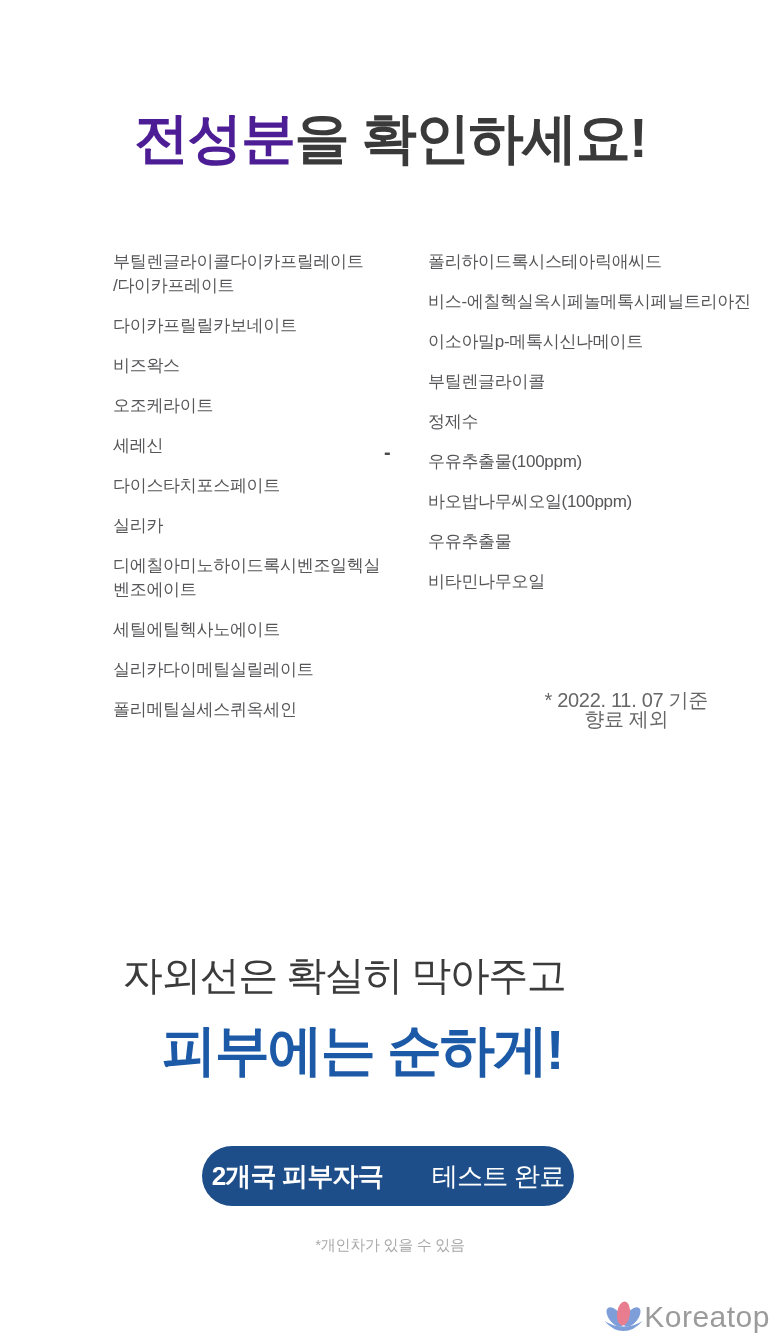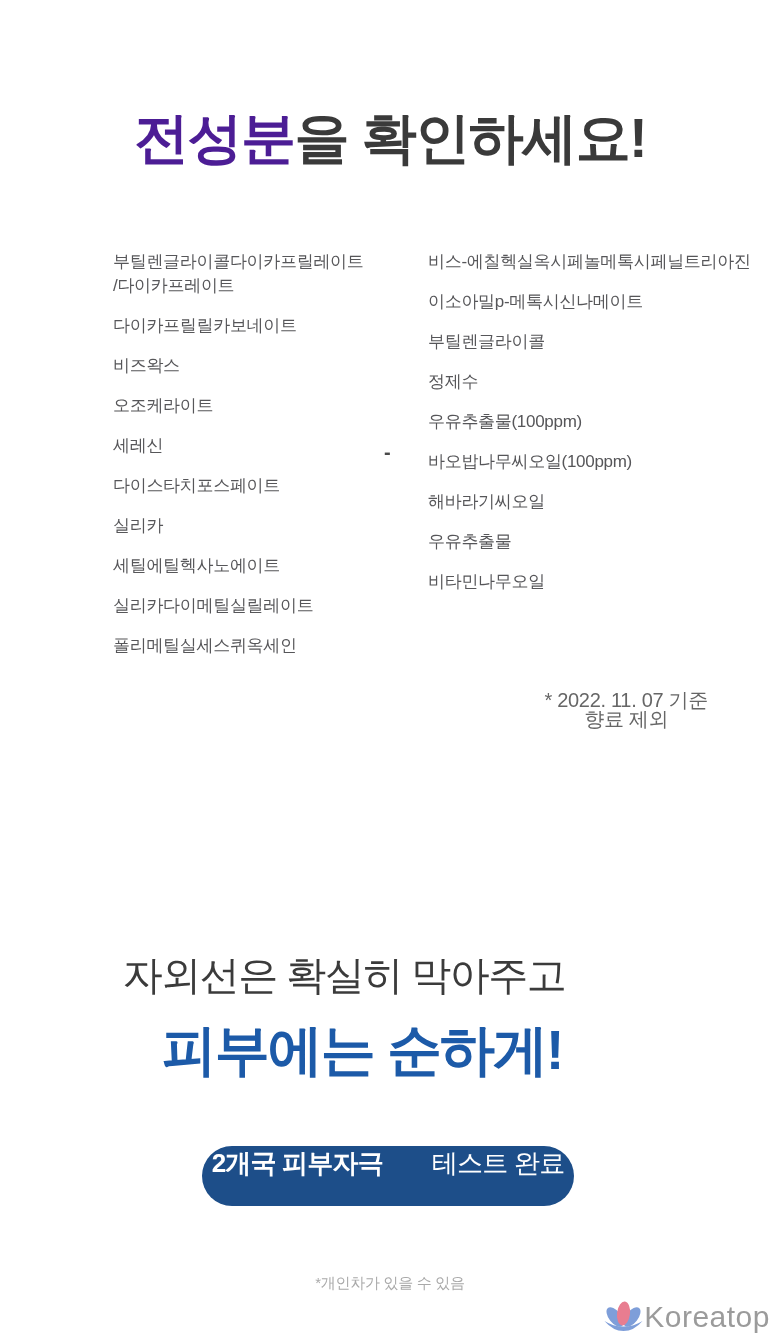--- a/index.html
+++ b/index.html
@@ -46,28 +46,28 @@
   .claim-line2 {
     position:absolute; top:1014px; left:0; width:724px;
     text-align:center; font-size:55px; font-weight:800;
     color:#1c5aa8; letter-spacing:-2px;
   }
 
   
   .badge {
     position:absolute; left:202px; top:1146px; width:372px; height:60px;
     background:#1d4e89; border-radius:32px;
-    display:flex; align-items:flex-start; justify-content:center;
+    display:flex; align-items:center; justify-content:center;
     color:#ffffff; font-size:26px; letter-spacing:-0.8px;gap:8px;
   }
   .badge .bold { font-weight:800; margin-right:9px; }
   .badge .rest { font-weight:400;margin-left:32px; }
 
   .disclaimer {
-    position:absolute; top:1274px; left:0; width:780px;
+    position:absolute; top:1236px; left:0; width:780px;
     text-align:center; font-size:15px; color:#a9a9a9; letter-spacing:-0.3px;
   }
 
   
   .brand {
     position:absolute; right:10px; bottom:6px;
     display:flex; align-items:flex-start; 
   }
   .brand-text {
     font-size:30px; color:#9b9b9b; font-weight:400; letter-spacing:0.5px;
@@ -80,33 +80,35 @@
 
 <div class="col col-left">
     <div class="ingredient">부틸렌글라이콜다이카프릴레이트
 /다이카프레이트</div>
     <div class="ingredient">다이카프릴릴카보네이트</div>
     <div class="ingredient">비즈왁스</div>
     <div class="ingredient">오조케라이트</div>
     <div class="ingredient">세레신</div>
     <div class="ingredient">다이스타치포스페이트</div>
     <div class="ingredient">실리카</div>
+    <div class="ingredient">디에칠아미노하이드록시벤조일헥실
+벤조에이트</div>
     <div class="ingredient">세틸에틸헥사노에이트</div>
     <div class="ingredient">실리카다이메틸실릴레이트</div>
     <div class="ingredient">폴리메틸실세스퀴옥세인</div>
   </div>
 <div class="col-dash">-</div>
 <div class="col col-right">
+    <div class="ingredient">폴리하이드록시스테아릭애씨드</div>
     <div class="ingredient">비스-에칠헥실옥시페놀메톡시페닐트리아진</div>
     <div class="ingredient">이소아밀p-메톡시신나메이트</div>
     <div class="ingredient">부틸렌글라이콜</div>
     <div class="ingredient">정제수</div>
     <div class="ingredient">우유추출물(100ppm)</div>
     <div class="ingredient">바오밥나무씨오일(100ppm)</div>
-    <div class="ingredient">해바라기씨오일</div>
     <div class="ingredient">우유추출물</div>
     <div class="ingredient">비타민나무오일</div>
   </div>
 
 <div class="ingredient-note">* 2022. 11. 07 기준
 향료 제외</div>
 
 <div class="claim-line1">자외선은 확실히 막아주고</div>
 <div class="claim-line2">피부에는 순하게!</div>
 

